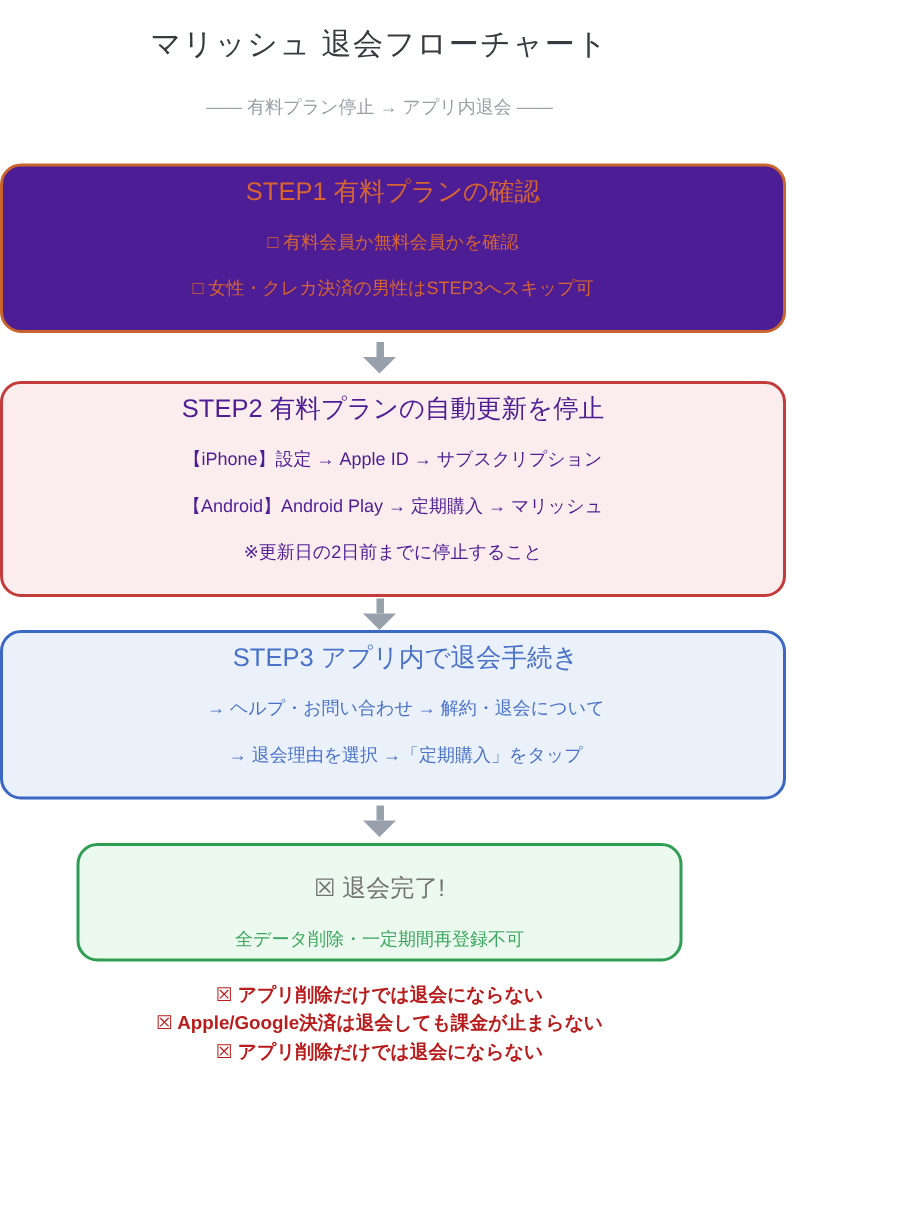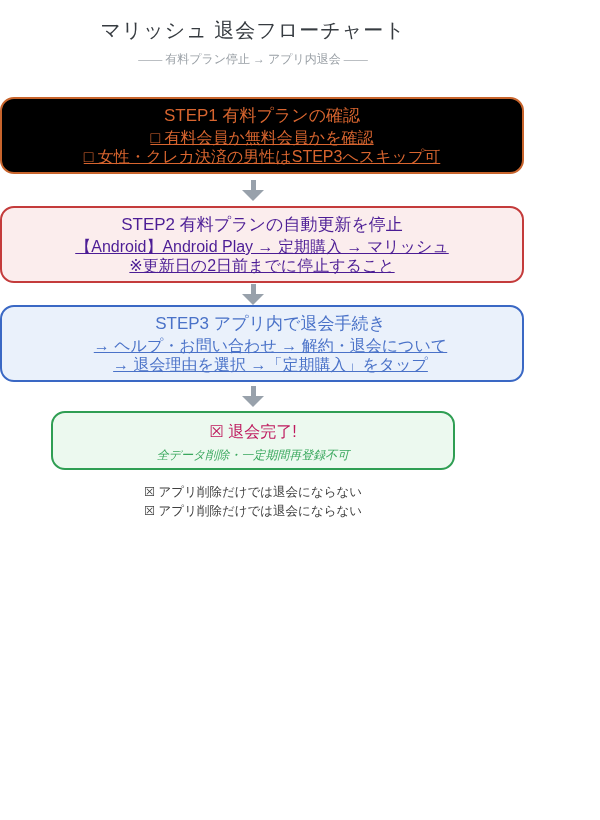--- a/index.html
+++ b/index.html
@@ -10,35 +10,35 @@
     overflow: hidden;
   }
   .container { width: 506px; padding-top: 17px; box-sizing: border-box; }
 
   .page-title {
     margin: 0; text-align: center;
     font-size: 20px; line-height: 26px; font-weight: 500;
     color: #363b40; letter-spacing: 1px;
   }
   .page-subtitle {
-    margin: 8px 0 0; text-align: center;
-    font-size: 12px; line-height: 16px; color: #9aa0a6; font-family: Liberation Serif, serif;
+    margin: 20px 0 0; text-align: center;
+    font-size: 12px; line-height: 16px; color: #9aa0a6;
   }
 
   .flow { margin-top: 30px; }
 
   .step {
     width: 524px; margin: 0 auto; box-sizing: border-box;
     border: 2px solid; border-radius: 14px;
     text-align: center; padding: 4px 8px 6px;
   }
   .step h2 { margin: 0; font-size: 17px; line-height: 25px; font-weight: 500; }
-  .step p  { margin: 0; font-size: 16px; line-height: 19px; text-decoration: underline; }
+  .step p  { margin: 12px; font-size: 12px; line-height: 19px; }
 
-  .step1 { border-color: #c8642c; background: #000000; }
+  .step1 { border-color: #c8642c; background: #4c1d95; }
   .step1 h2, .step1 p { color: #d8652f; }
 
   .step2 { border-color: #c43b3b; background: #fbeded; }
   .step2 h2, .step2 p { color: #4c1d95; }
 
   .step3 { border-color: #3a68c4; background: #eaf1fb; padding-left: 25px; }
   .step3 h2, .step3 p { color: #4a72c8; }
 
   .arrow-wrap {
     display: flex; flex-direction: column;
@@ -53,26 +53,26 @@
     border-left: 11px solid transparent;
     border-right: 11px solid transparent;
     border-top: 11px solid #98a1ab;
   }
 
   .result {
     width: 404px; margin: 0 auto; box-sizing: border-box;
     border: 2px solid #2f9e53; background: #ecf9ef;
     border-radius: 14px; text-align: center; padding: 3px 8px 4px;
   }
-  .result h2 { margin: 4px; font-size: 16px; line-height: 23px; font-weight: 500; color: #be185d; }
-  .result p  { margin: 0; font-size: 12px; line-height: 17px; color: #3aa85e; font-style: italic; }
+  .result h2 { margin: 14px; font-size: 16px; line-height: 23px; font-weight: 500; color: #737373; }
+  .result p  { margin: 0; font-size: 12px; line-height: 17px; color: #3aa85e; }
 
   .warnings { margin-top: 13px; text-align: center; }
   .warnings p {
-    margin: 0; font-size: 12.5px; line-height: 19px; color: #404040;
+    margin: 0; font-size: 12.5px; line-height: 19px; color: #b91c1c; font-weight: bold;
   }
 </style>
 </head>
 <body>
 
 <div class="container">
 
   <h1 class="page-title">マリッシュ 退会フローチャート</h1>
   <p class="page-subtitle">—— 有料プラン停止 → アプリ内退会 ——</p>
 
@@ -84,20 +84,21 @@
       <p>□ 女性・クレカ決済の男性はSTEP3へスキップ可</p>
     </section>
 
     <div class="arrow-wrap g1">
       <span class="arrow-stem"></span>
       <span class="arrow-head"></span>
     </div>
 
     <section class="step step2">
       <h2>STEP2 有料プランの自動更新を停止</h2>
+      <p>【iPhone】設定 → Apple ID → サブスクリプション</p>
       <p>【Android】Android Play → 定期購入 → マリッシュ</p>
       <p>※更新日の2日前までに停止すること</p>
     </section>
 
     <div class="arrow-wrap g2">
       <span class="arrow-stem"></span>
       <span class="arrow-head"></span>
     </div>
 
     <section class="step step3">
@@ -113,16 +114,17 @@
 
     <section class="result">
       <h2>☒ 退会完了!</h2>
       <p>全データ削除・一定期間再登録不可</p>
     </section>
 
   </div>
 
   <div class="warnings">
     <p>☒ アプリ削除だけでは退会にならない</p>
+    <p>☒ Apple/Google決済は退会しても課金が止まらない</p>
     <p>☒ アプリ削除だけでは退会にならない</p>
   </div>
 
 </div>
 
 </body></html>

